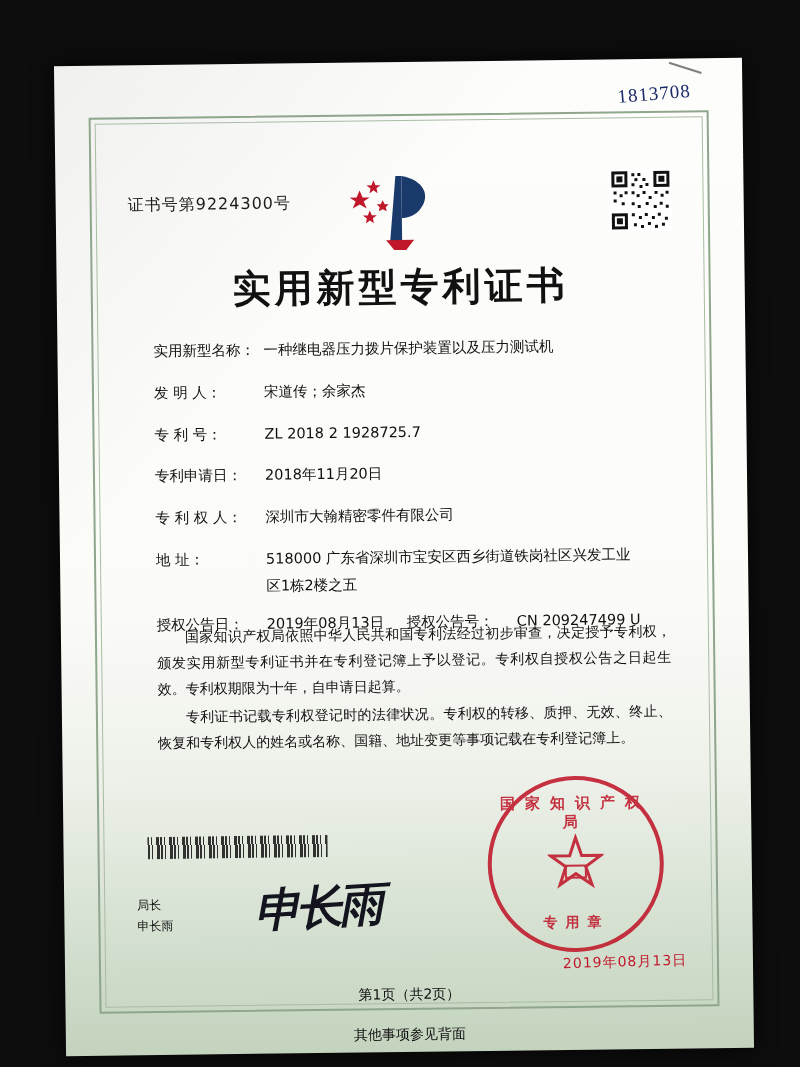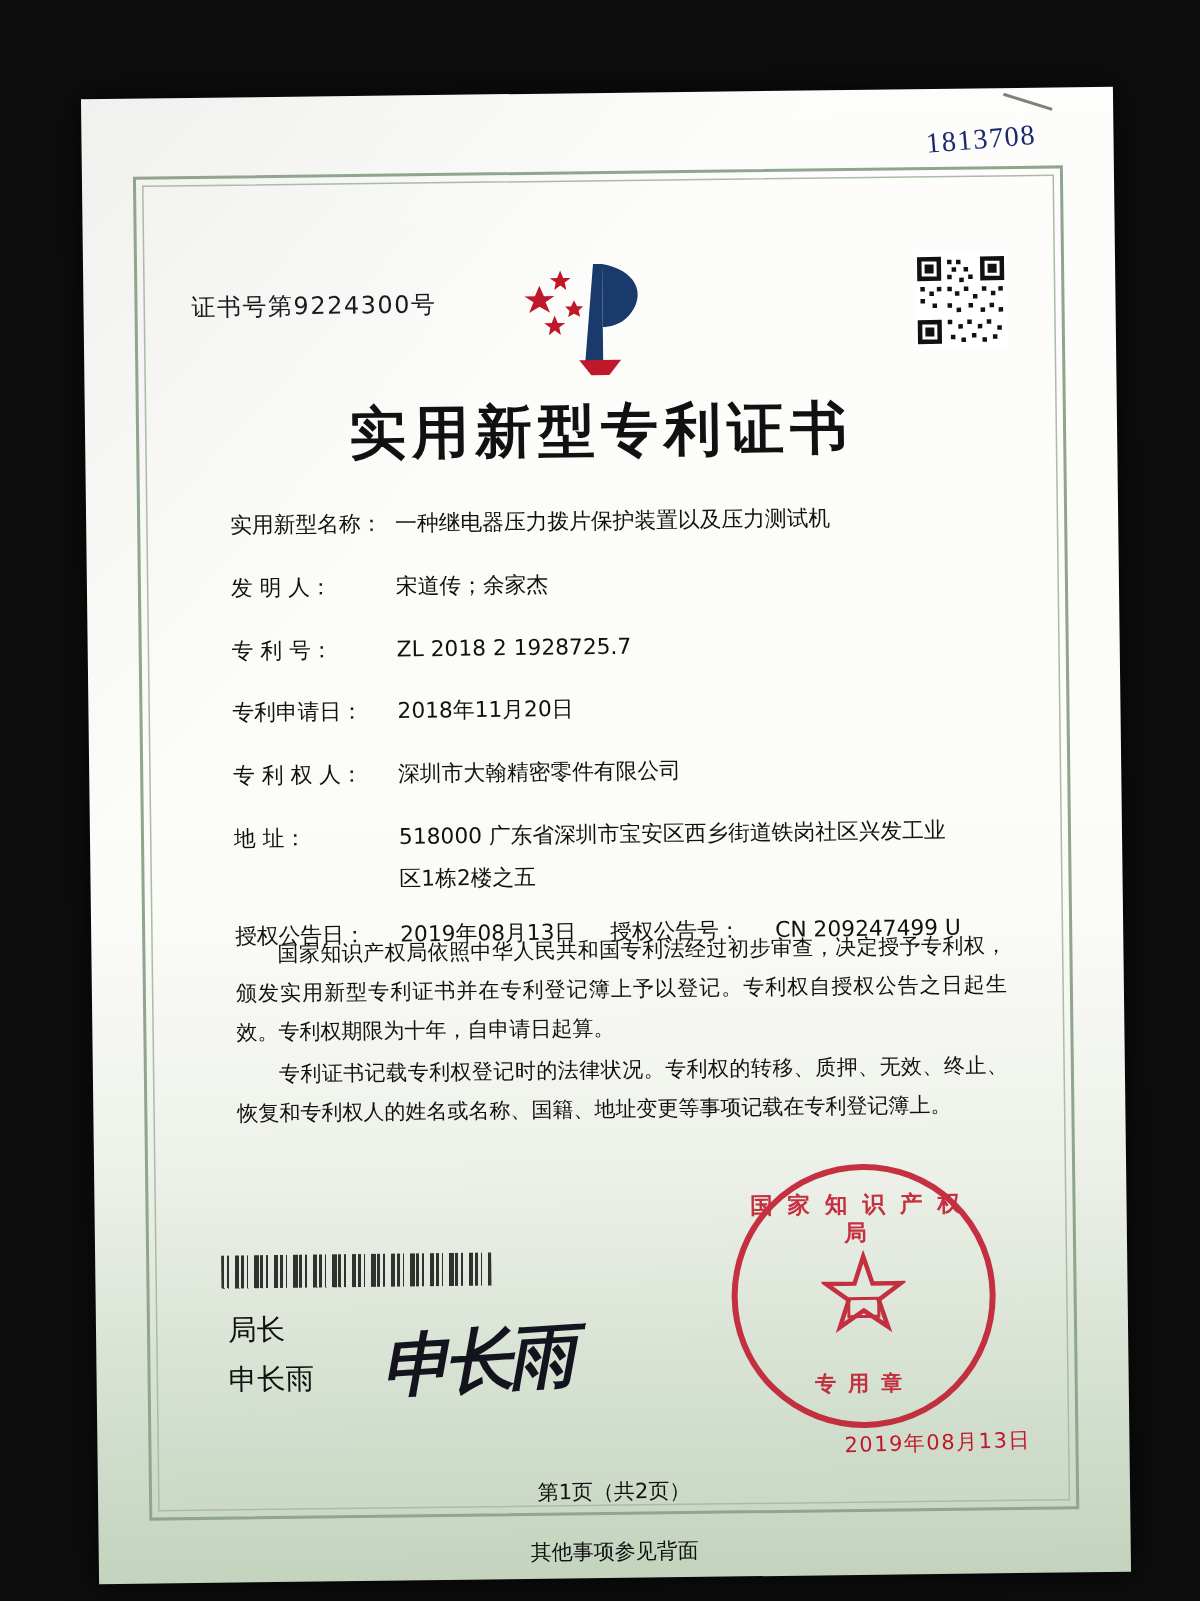--- a/index.html
+++ b/index.html
@@ -92,23 +92,23 @@
   .barcode{
     position:absolute; left:84px; bottom:196px;
     width:180px; height:22px;
     background:repeating-linear-gradient(90deg,
       #111 0 2px, transparent 2px 4px,
       #111 4px 5px, transparent 5px 9px,
       #111 9px 12px, transparent 12px 13px);
     opacity:.85;
   }
   .sign-block{
-    position:absolute; left:88px; bottom:118px;
-    font-family:"DejaVu Sans", sans-serif;
-    font-size:19px; line-height:1.75; color:#111;
+    position:absolute; left:73px; bottom:118px;
+    font-family:"DejaVu Sans", sans-serif;
+    font-size:12px; line-height:1.75; color:#111;
   }
   .signature{
     position:absolute; left:190px; bottom:114px;
     font-family:"Liberation Serif", serif;
     font-size:46px; font-style:italic; font-weight:bold;
     color:#14141e; letter-spacing:-4px;
     transform:rotate(-3deg);
   }
   
   .seal{

